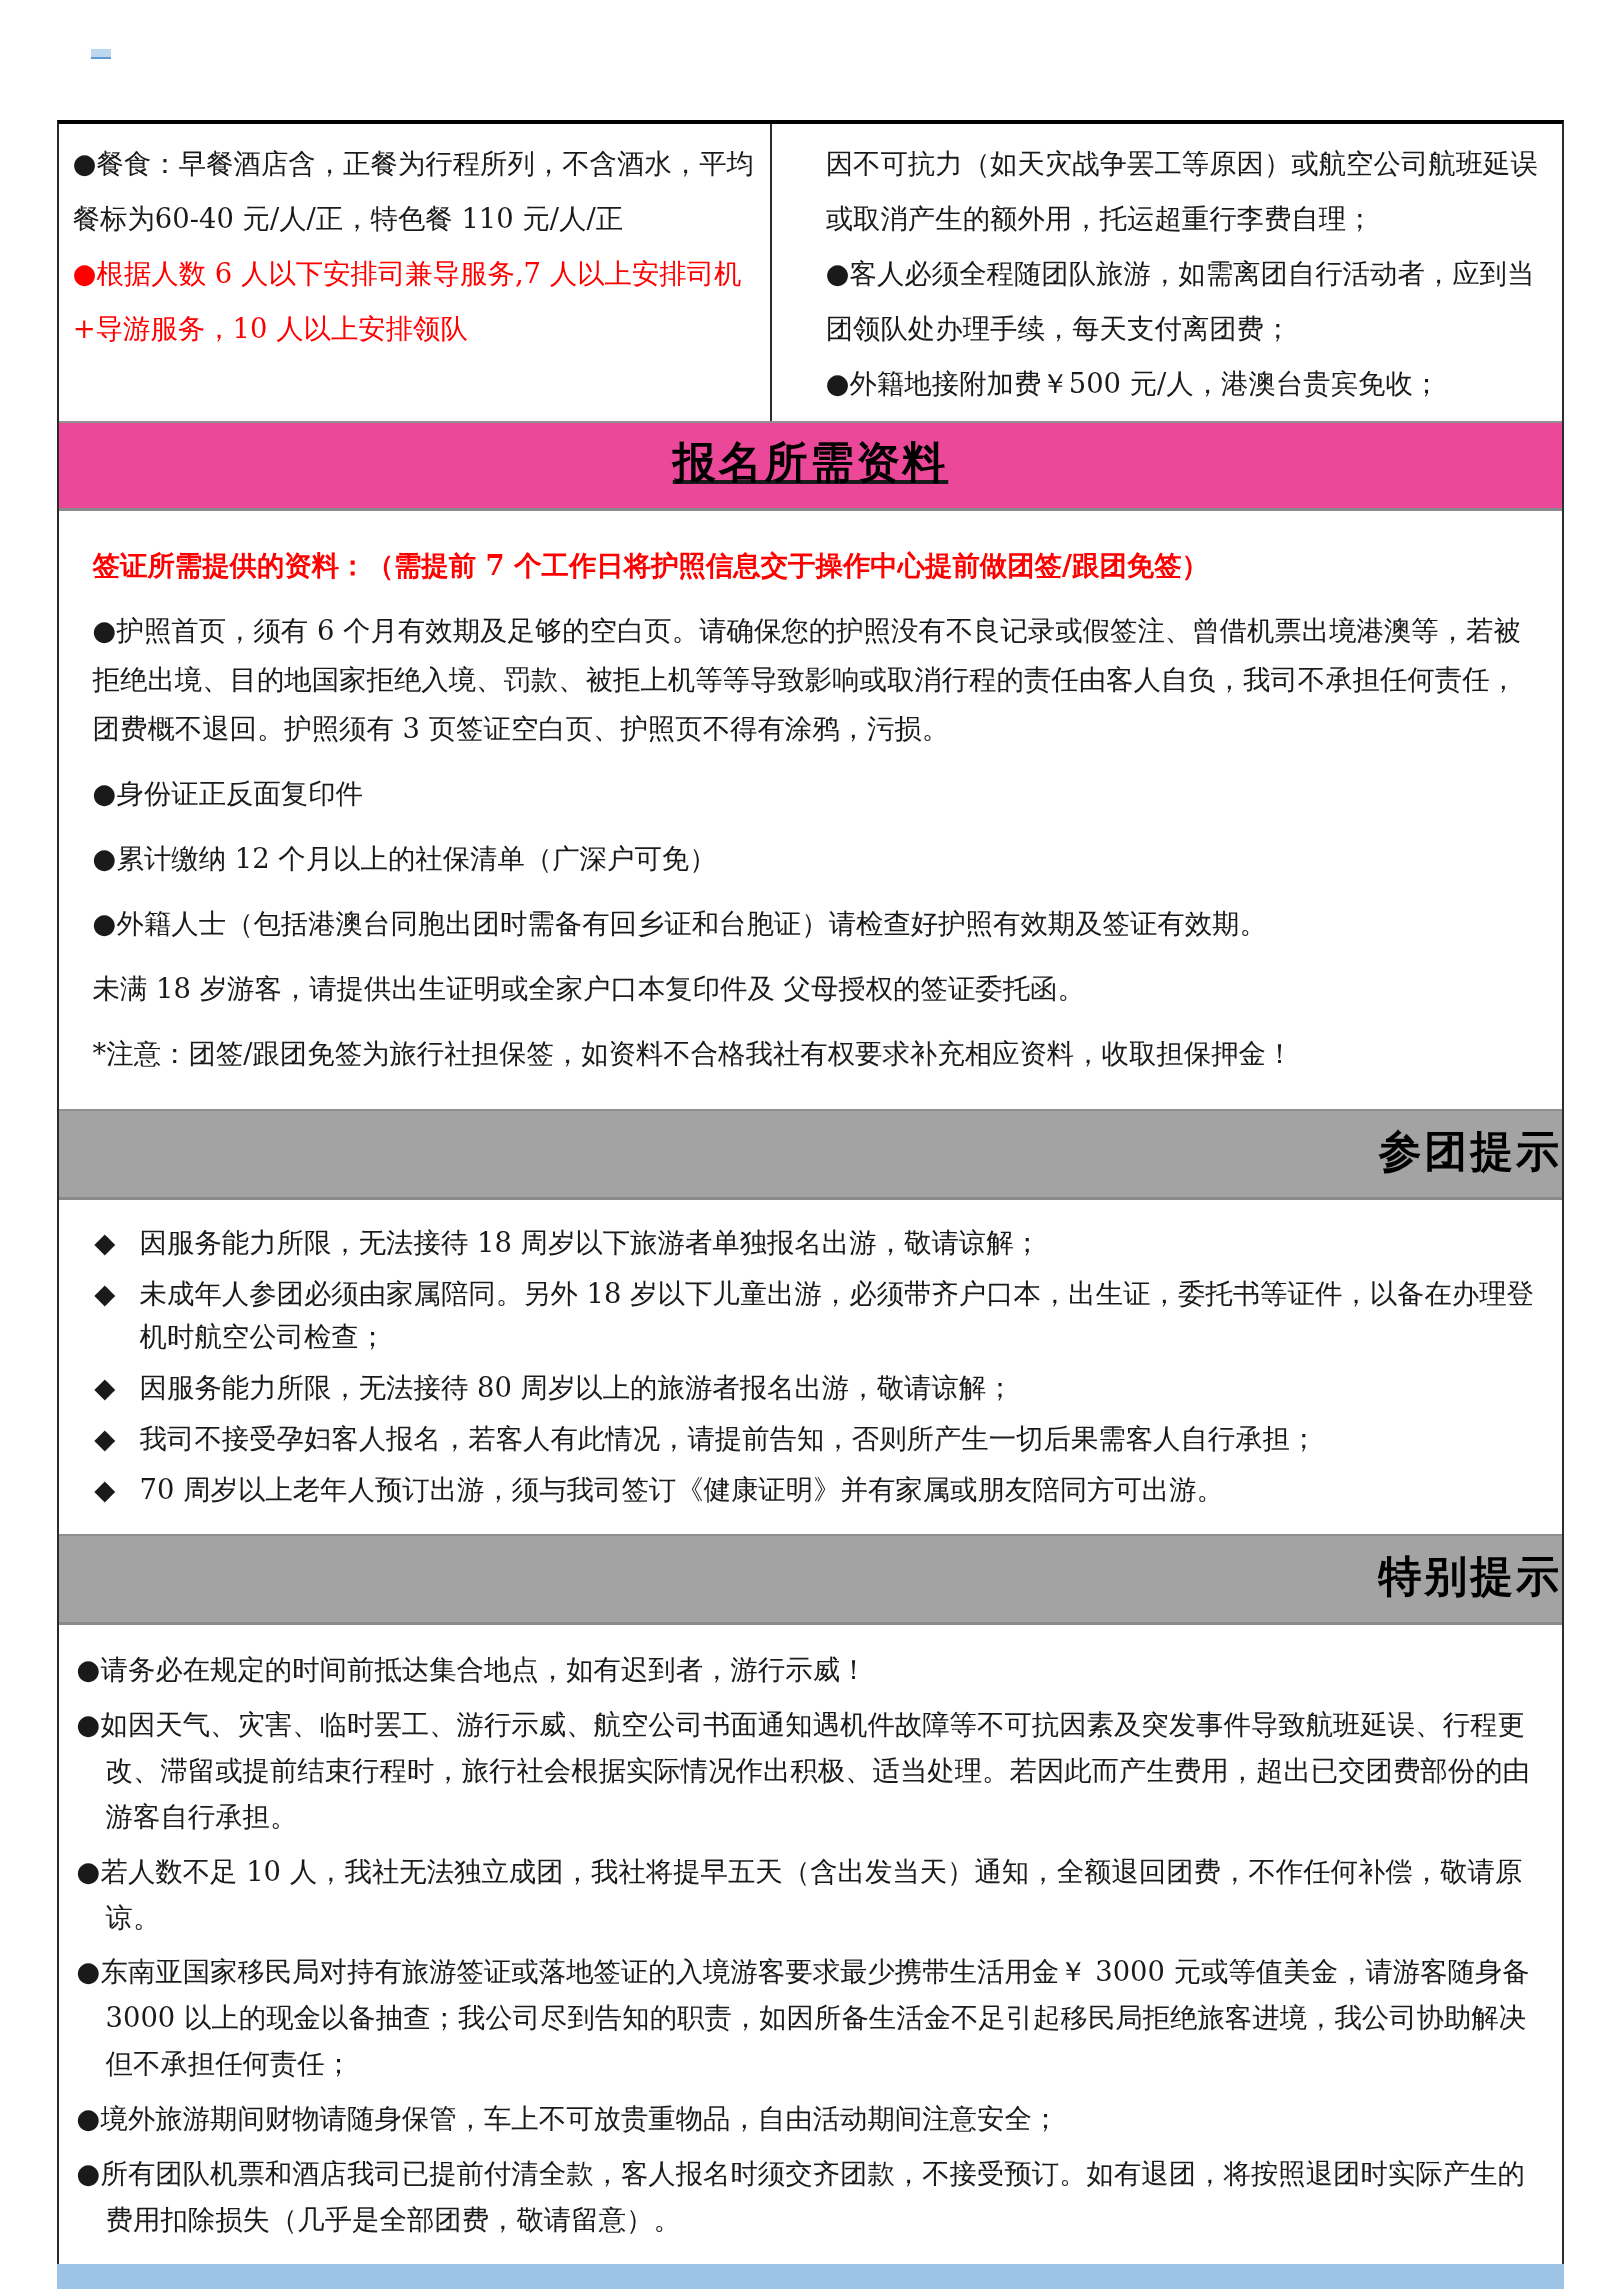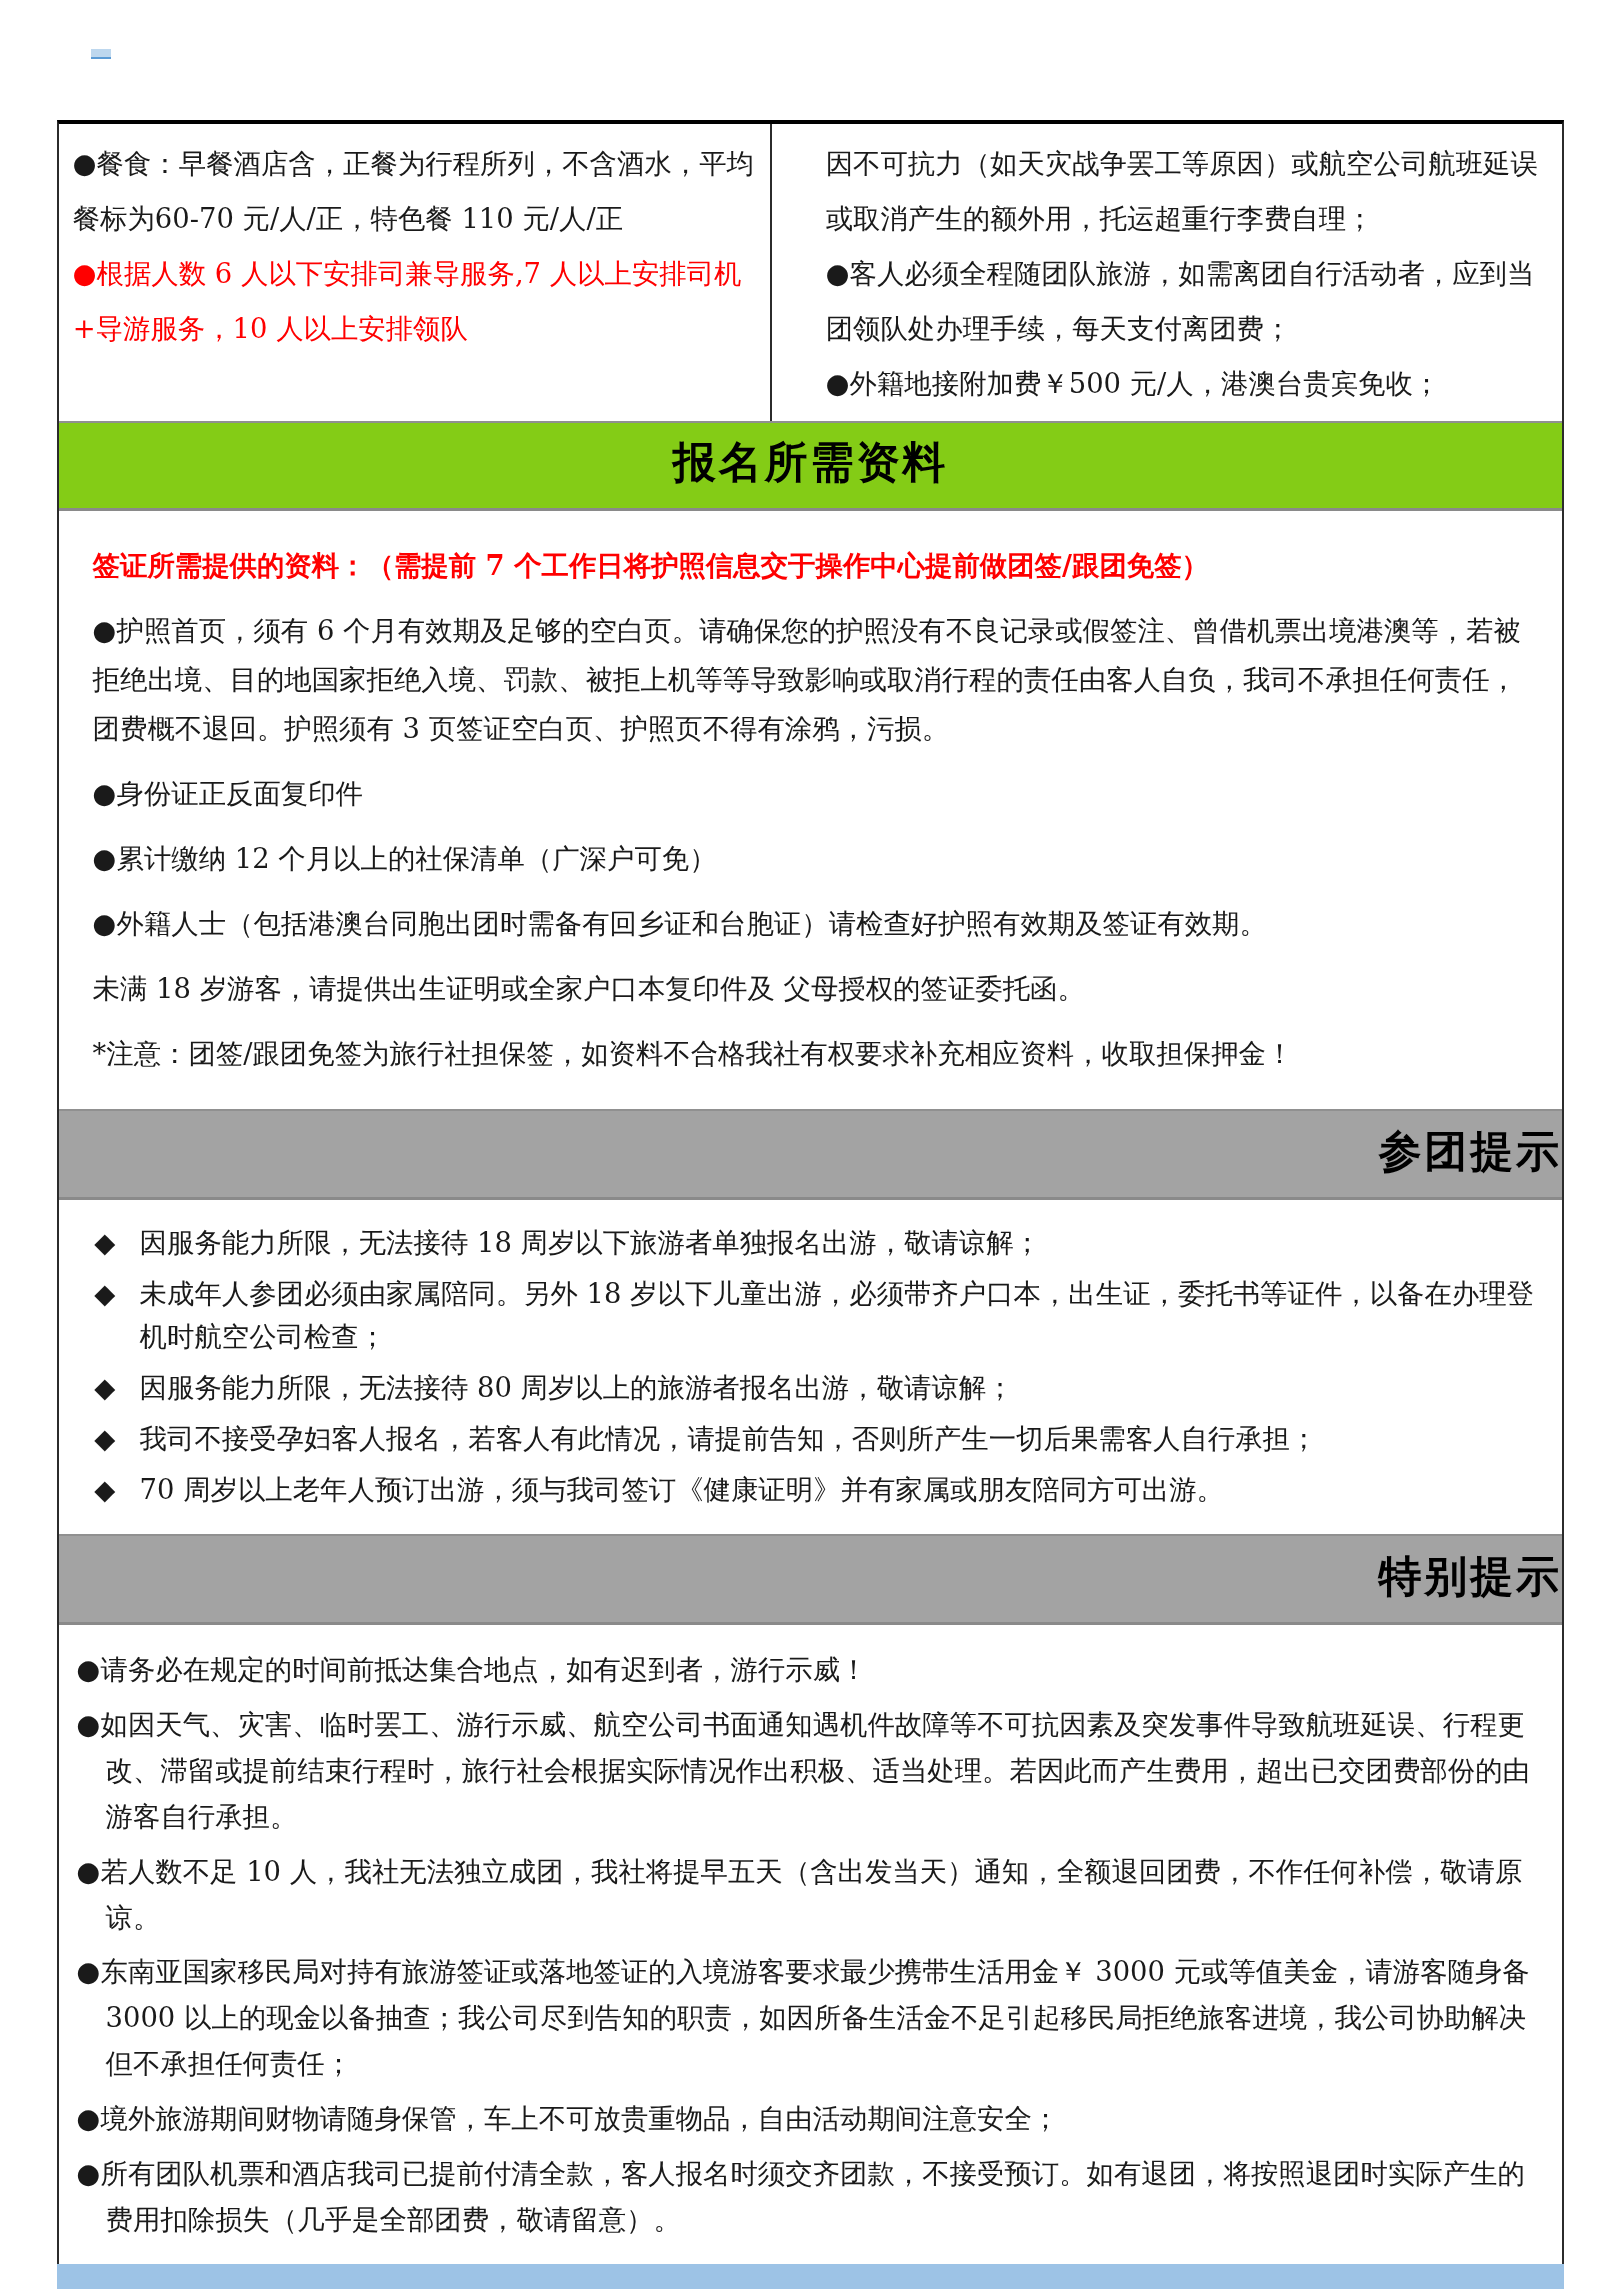--- a/index.html
+++ b/index.html
@@ -34,21 +34,21 @@
   .fees-right { flex: 1; box-sizing: border-box; padding: 11.8px 15.7px 9.8px 13.7px; margin-left: 40px; }
   .fees p { margin: 0; font-size: 27.4px; line-height: 55px; }
   .red-text { color: #ff0000; }
   
   .band {
     border-top: 2px solid #909090;
     border-bottom: 3.9px solid #8a8a8a;
     text-align: center;
     padding: 11.8px 0 15.7px 0;
   }
-  .band-light { background: #84cc16; }
+  .band-light { background: #ec4899; text-decoration: underline; }
   .band-dim   { background: #a3a3a3; text-align: right; }
   .band h2 {
     margin: 0;
     font-family: "DejaVu Sans", "Liberation Sans", sans-serif;
     font-size: 43px; font-weight: 600; color: #000;
     letter-spacing: 2.9px;
   }
   
   .section { padding: 13.7px 17.6px 15.7px 17.6px; }
   .signup p { margin: 16px; font-size: 27.4px; line-height: 49px; }
@@ -71,21 +71,21 @@
 </style>
 </head>
 <body>
 
 <div class="stray-marker"></div>
 
 <div class="doc">
 
   <div class="fees">
     <div class="fees-left">
-      <p>●餐食：早餐酒店含，正餐为行程所列，不含酒水，平均餐标为60-70 元/人/正，特色餐 110 元/人/正</p>
+      <p>●餐食：早餐酒店含，正餐为行程所列，不含酒水，平均餐标为60-40 元/人/正，特色餐 110 元/人/正</p>
       <p class="red-text">●根据人数 6 人以下安排司兼导服务,7 人以上安排司机+导游服务，10 人以上安排领队</p>
     </div>
     <div class="fees-right">
       <p>因不可抗力（如天灾战争罢工等原因）或航空公司航班延误或取消产生的额外用，托运超重行李费自理；</p>
       <p>●客人必须全程随团队旅游，如需离团自行活动者，应到当团领队处办理手续，每天支付离团费；</p>
       <p>●外籍地接附加费￥500 元/人，港澳台贵宾免收；</p>
     </div>
   </div>
 
   <div class="band band-light">

